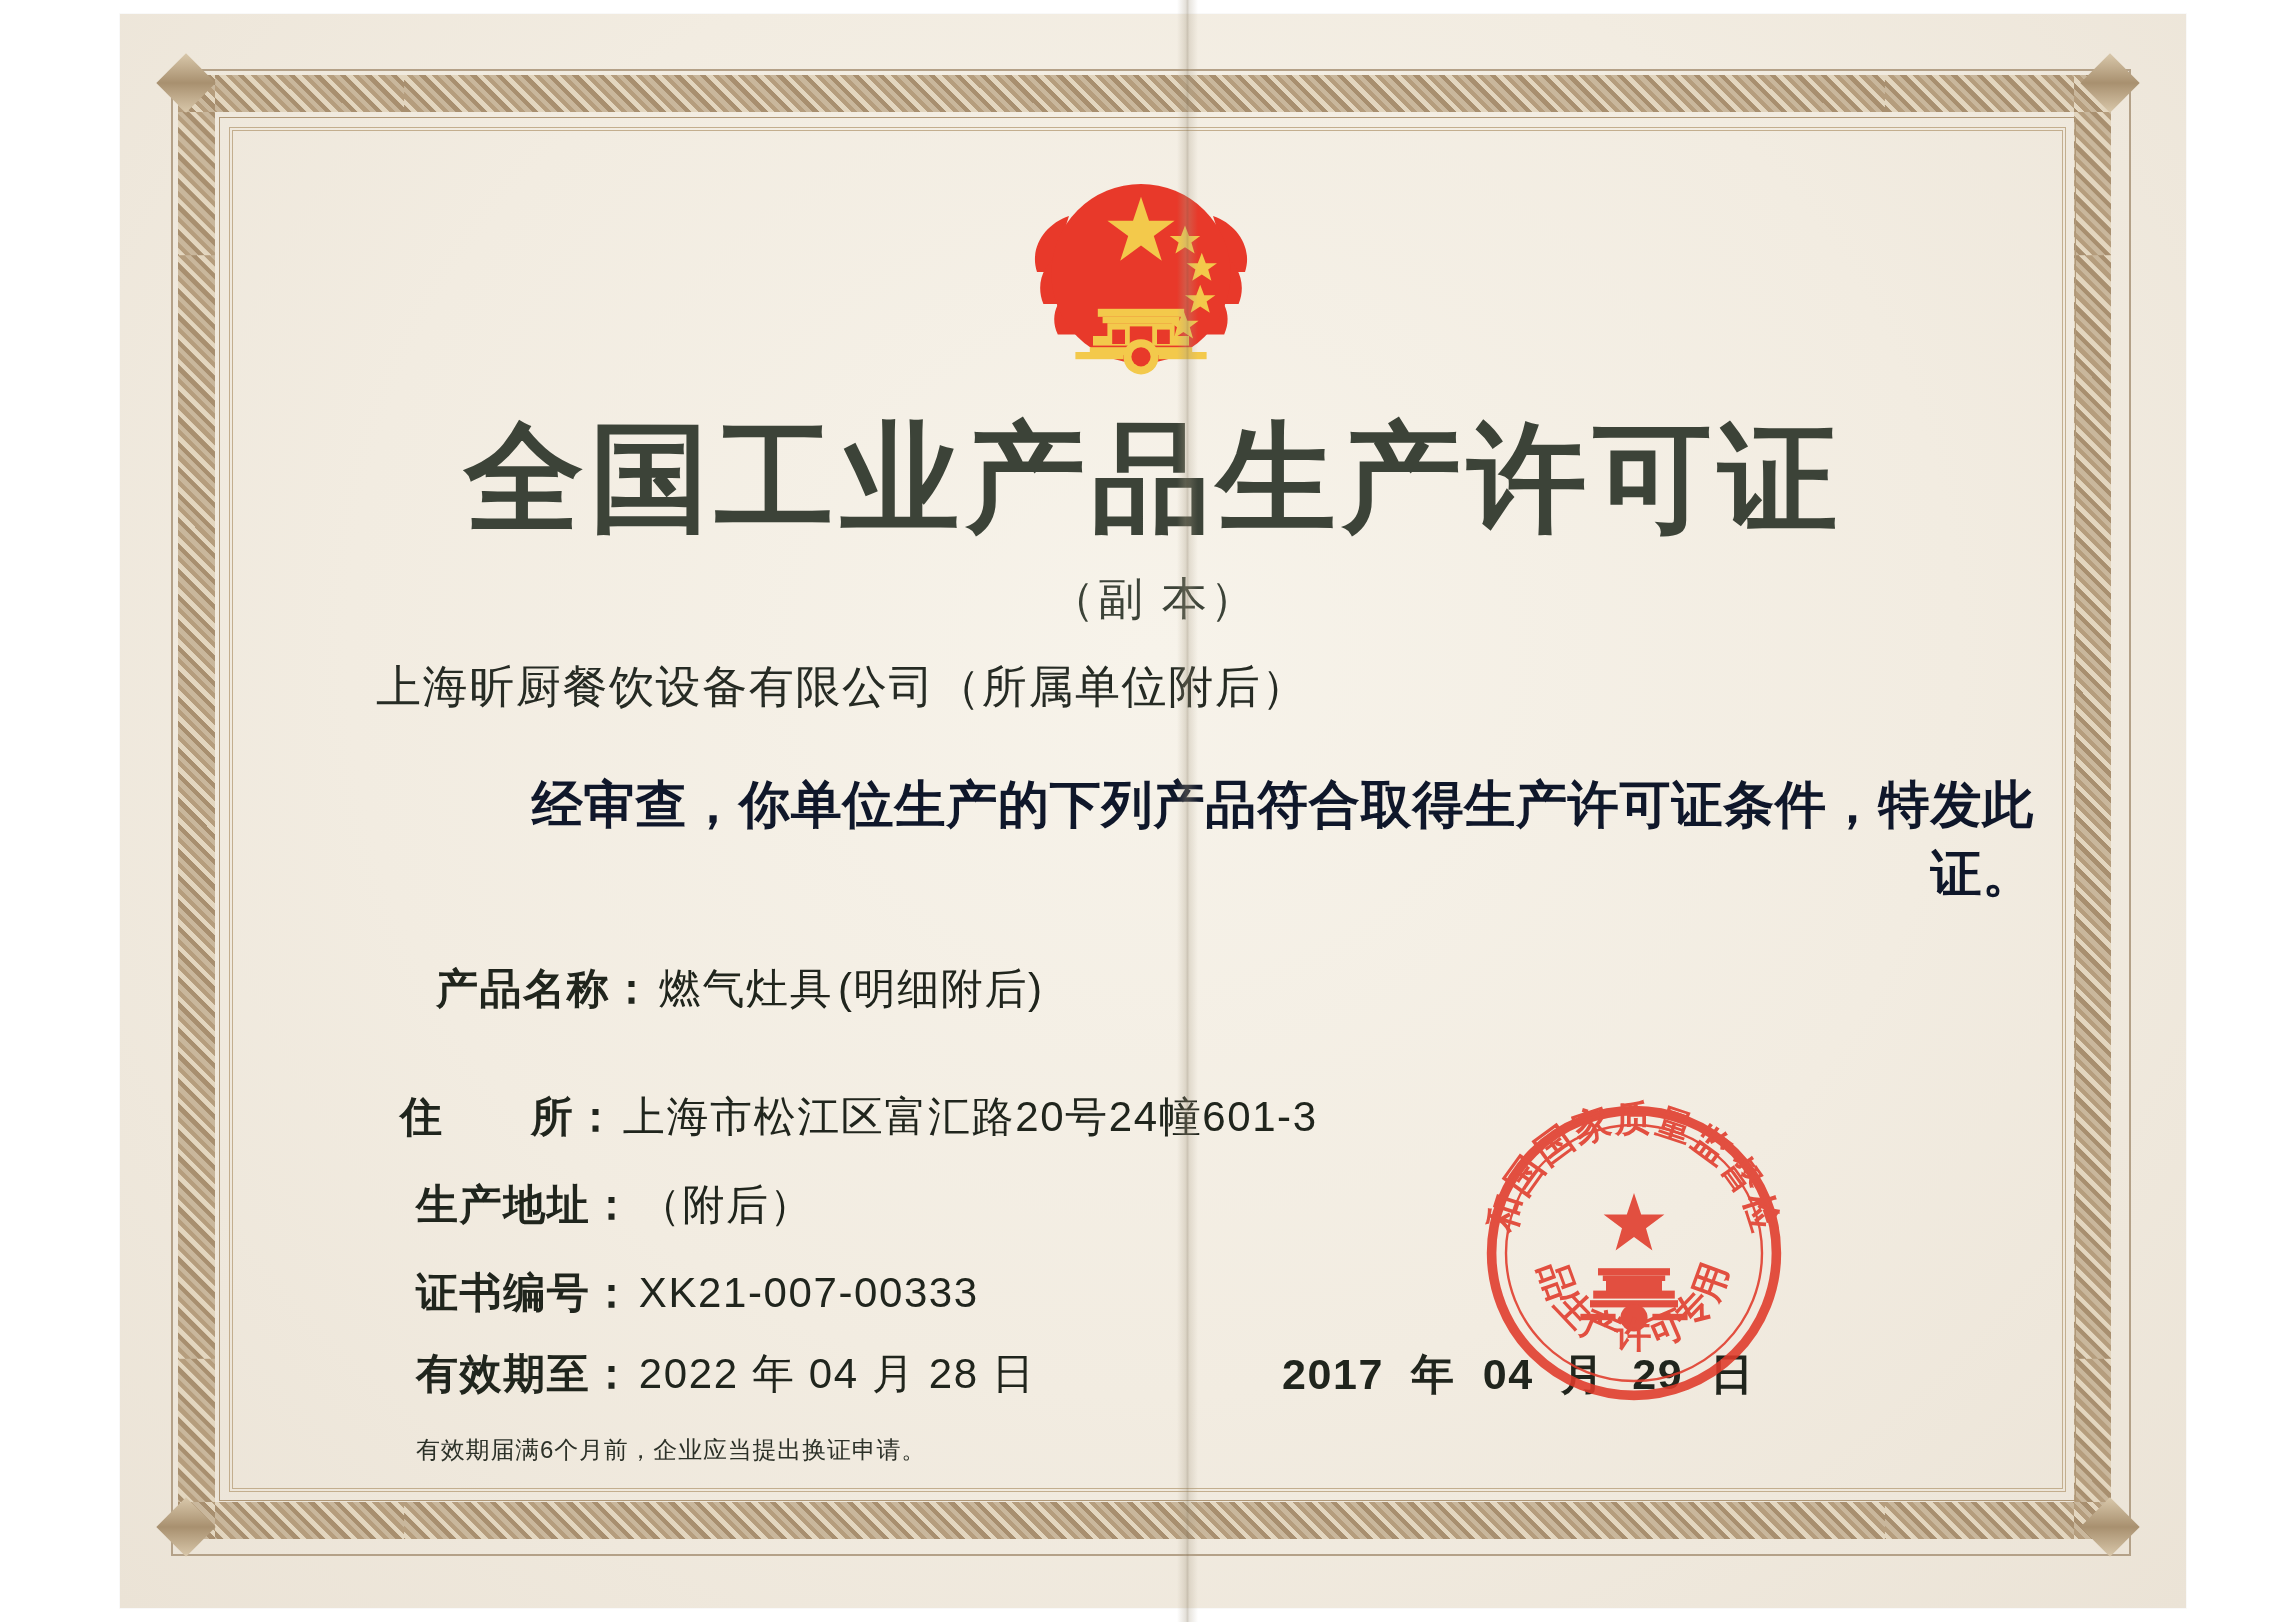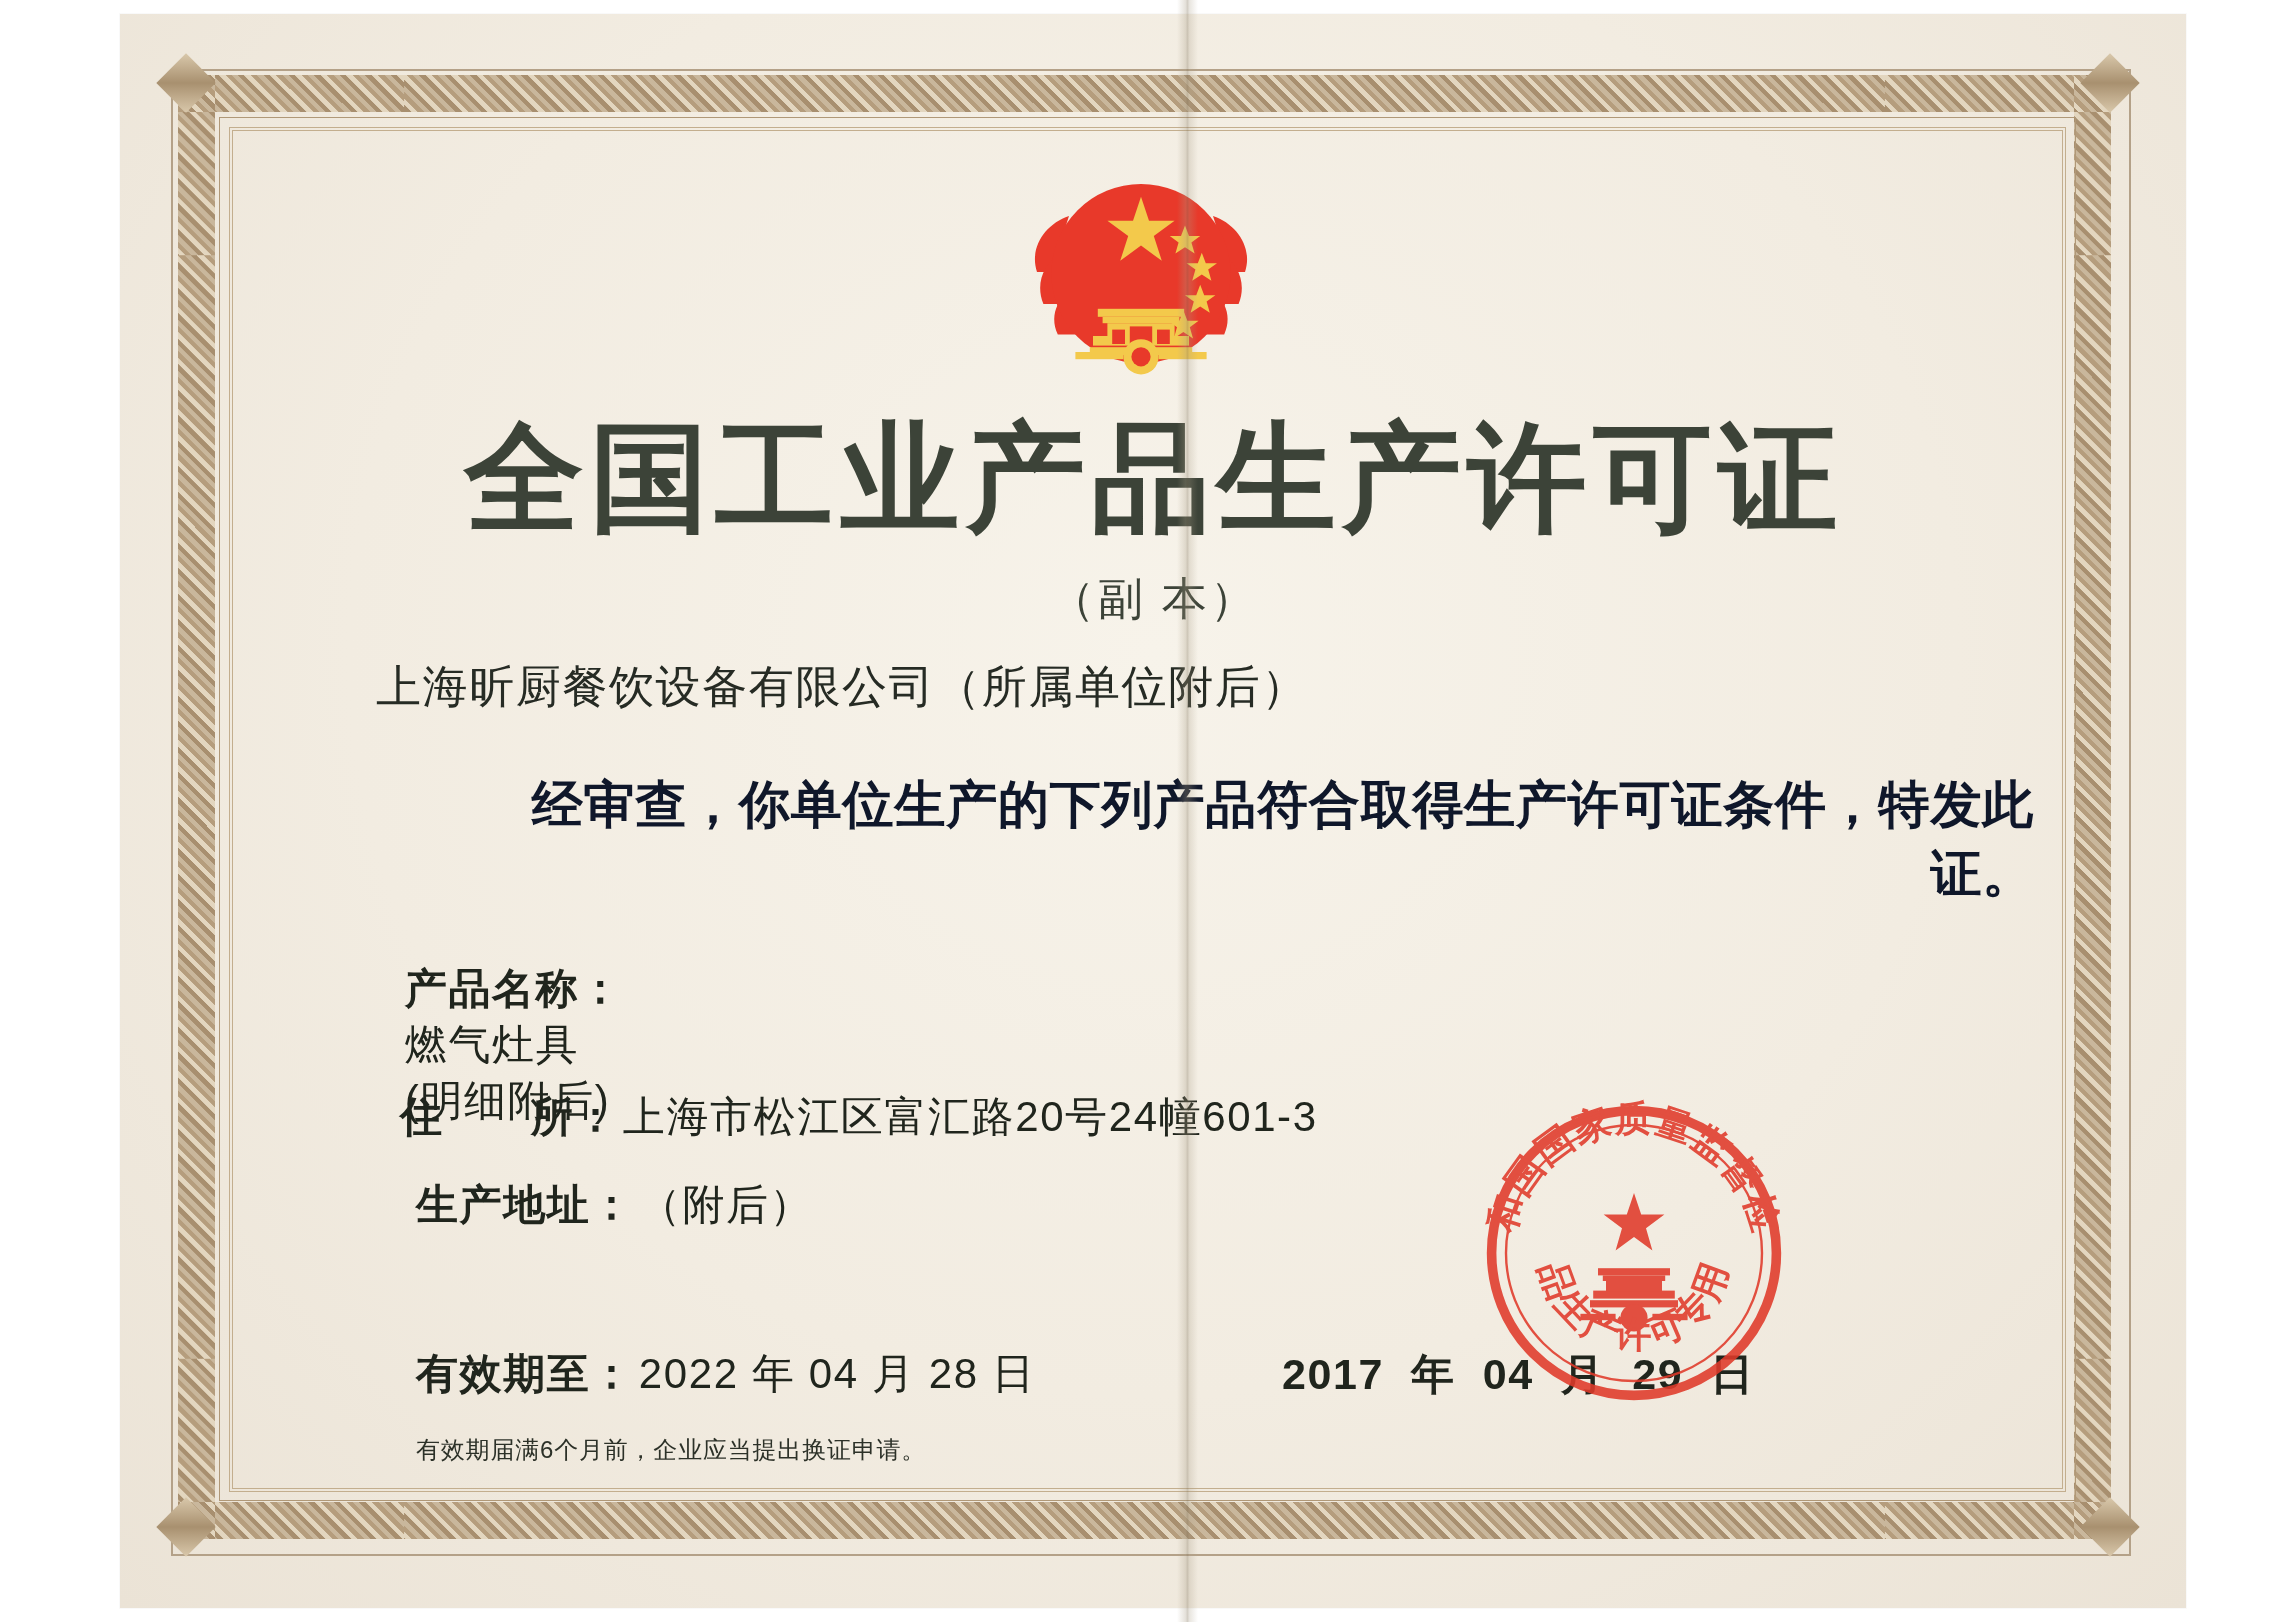--- a/index.html
+++ b/index.html
@@ -197,21 +197,21 @@
   }
   .field .lab {
     font-weight: 700;
     display: inline-block;
   }
   .field .val {
     font-weight: 400;
     margin-left: 4.8px;
   }
 
-  .f-product   { left: 400px; top: 961px; flex-direction: column; }
+  .f-product   { left: 436px; top: 961px; }
   .f-address   { left: 400px; top: 1089px; }
   .f-factory   { left: 416px; top: 1177px; }
   .f-certno    { left: 416px; top: 1265px; }
   .f-valid     { left: 416px; top: 1346px; }
 
   
   .issue-date {
     position: absolute;
     left: 1282px;
     top: 1346px;
@@ -319,20 +319,24 @@
   <div class="field f-address">
     <span class="lab">住　　所：</span>
     <span class="val">上海市松江区富汇路20号24幢601-3</span>
   </div>
 
   <div class="field f-factory">
     <span class="lab">生产地址：</span>
     <span class="val">（附后）</span>
   </div>
 
+  <div class="field f-certno">
+    <span class="lab">证书编号：</span>
+    <span class="val">XK21-007-00333</span>
+  </div>
 
   <div class="field f-valid">
     <span class="lab">有效期至：</span>
     <span class="val">2022 年 04 月 28 日</span>
   </div>
 
   <div class="issue-date">
     <span>2017</span>
     <span>年</span>
     <span>04</span>

